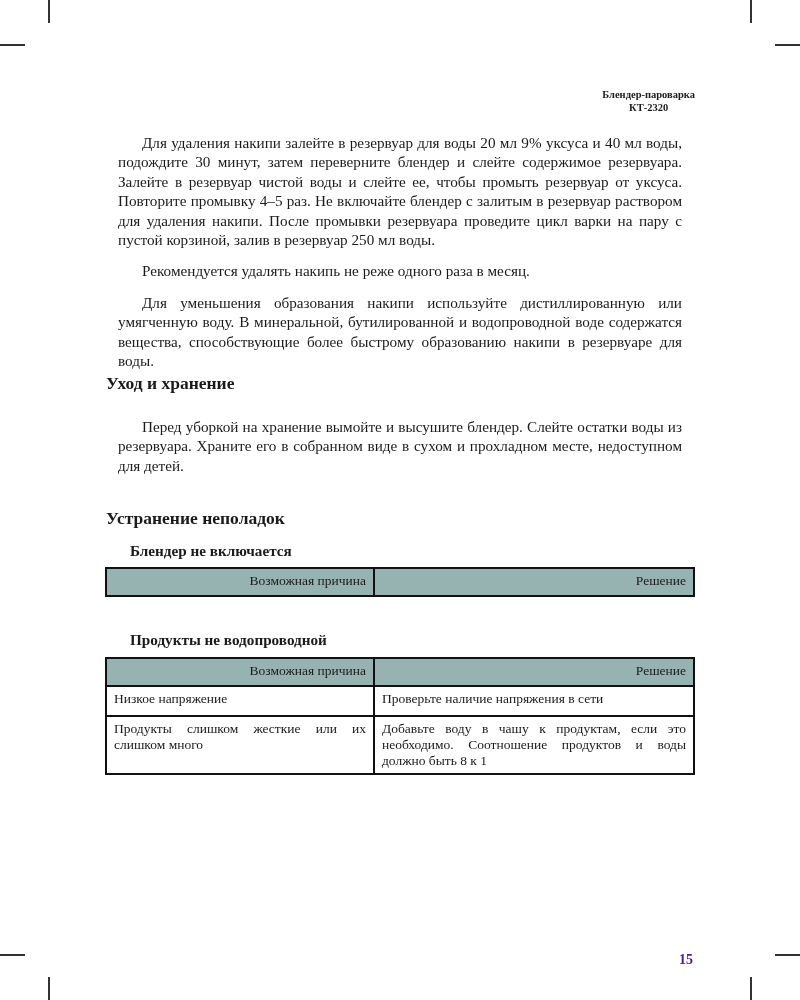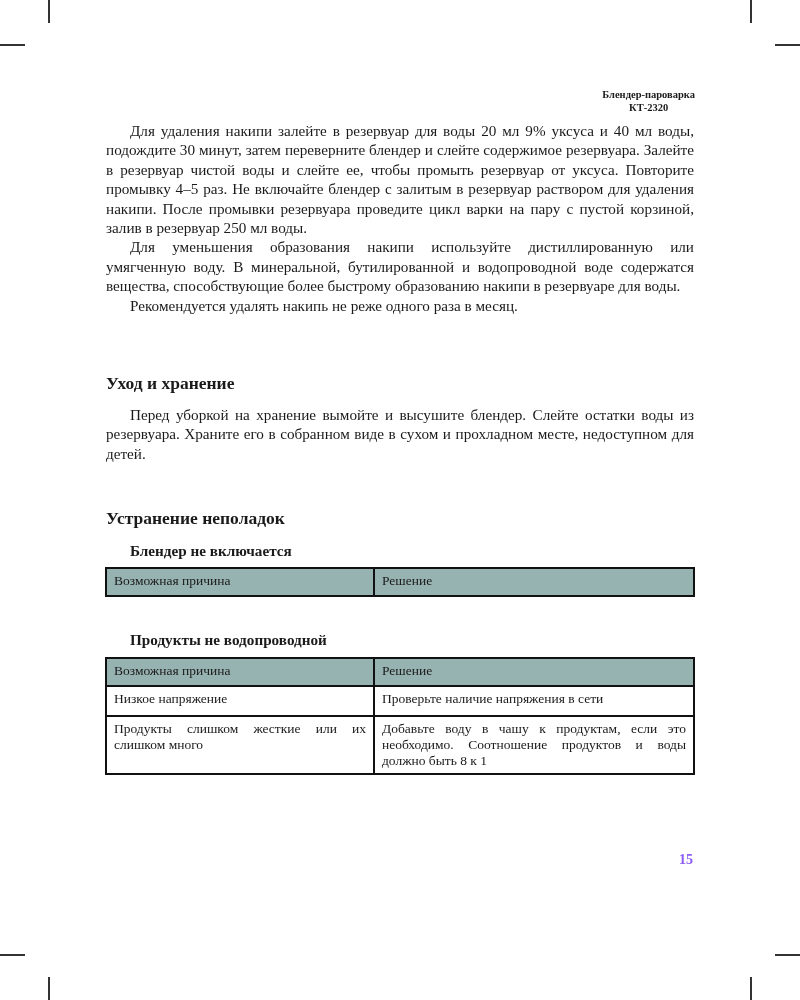--- a/index.html
+++ b/index.html
@@ -11,42 +11,42 @@
     .crop { position:absolute; background:#333; }
     .header-block {
       position:absolute; right:105px; top:88px; text-align:center;
       font-size:10.5px; font-weight:bold; line-height:13px;
     }
     .content {
       position:absolute; left:106px; width:588px;
       font-size:15.2px; line-height:19.4px; text-align:justify;
     }
     .section-sub { font-weight:bold; text-indent:24px; }
-    .para { text-indent:24px; margin:0; }
+    .para { text-indent:24px; margin:12px; }
     .h2 {
       position:absolute; left:106px; width:588px; text-align:left;
       font-weight:bold; font-size:17.5px;
     }
     .subhead {
       position:absolute; left:130px; font-weight:bold; font-size:15.2px;
     }
     table.trouble {
       position:absolute; left:105px; width:590px; border-collapse:collapse;
       font-size:13.5px; line-height:16px;
     }
     table.trouble th, table.trouble td {
       border:2px solid #111; padding:4px 7px; vertical-align:top;
     }
     table.trouble th {
-      background:#97b3b1; font-weight:normal; text-align:left; height:18px;
+      background:#97b3b1; font-weight:normal; text-align:right; height:18px;
     }
     table.trouble td { text-align:justify; }
     .col1 { width:252px; }
     .page-number {
-      position:absolute; left:679px; top:852px; font-size:14px; color:#8b5cf6;
+      position:absolute; left:679px; top:952px; font-size:14px; color:#4c1d95;
       font-weight:bold;
     }
   </style>
 </head>
 <body>
 
 <div class="crop" style="left:48px;top:0;width:2px;height:23px;"></div>
 <div class="crop" style="left:0;top:44px;width:25px;height:2px;"></div>
 <div class="crop" style="left:750px;top:0;width:2px;height:23px;"></div>
 <div class="crop" style="left:775px;top:44px;width:25px;height:2px;"></div>
@@ -55,22 +55,22 @@
 <div class="crop" style="left:775px;top:954px;width:25px;height:2px;"></div>
 <div class="crop" style="left:750px;top:977px;width:2px;height:23px;"></div>
 
 <div class="header-block">
   <div>Блендер-пароварка</div>
   <div>КТ-2320</div>
 </div>
 
 <div class="content" style="top:121px;">
   <p class="para">Для удаления накипи залейте в резервуар для воды 20 мл 9% уксуса и 40 мл воды, подождите 30 минут, затем переверните блендер и слейте содержимое резервуара. Залейте в резервуар чистой воды и слейте ее, чтобы промыть резервуар от уксуса. Повторите промывку 4–5 раз. Не включайте блендер с залитым в резервуар раствором для удаления накипи. После промывки резервуара проведите цикл варки на пару с пустой корзиной, залив в резервуар 250 мл воды.</p>
+  <p class="para">Рекомендуется удалять накипь не реже одного раза в месяц.</p>
   <p class="para">Для уменьшения образования накипи используйте дистиллированную или умягченную воду. В минеральной, бутилированной и водопроводной воде содержатся вещества, способствующие более быстрому образованию накипи в резервуаре для воды.</p>
-  <p class="para">Рекомендуется удалять накипь не реже одного раза в месяц.</p>
 </div>
 
 <div class="h2" style="top:373px;">Уход и хранение</div>
 <div class="content" style="top:405px;">
   <p class="para">Перед уборкой на хранение вымойте и высушите блендер. Слейте остатки воды из резервуара. Храните его в собранном виде в сухом и прохладном месте, недоступном для детей.</p>
 </div>
 
 <div class="h2" style="top:508px;">Устранение неполадок</div>
 
 <div class="subhead" style="top:542px;">Блендер не включается</div>

